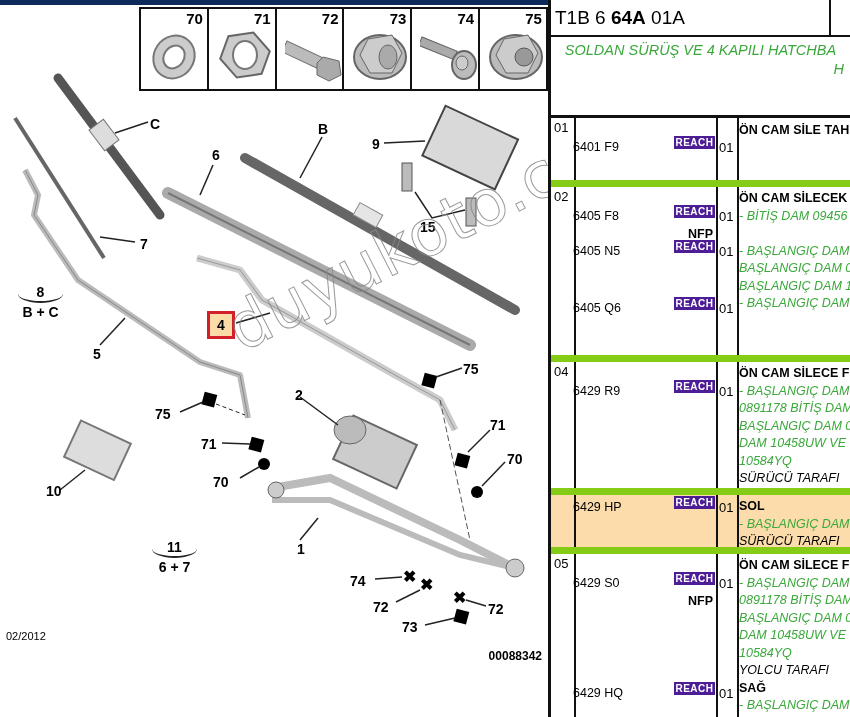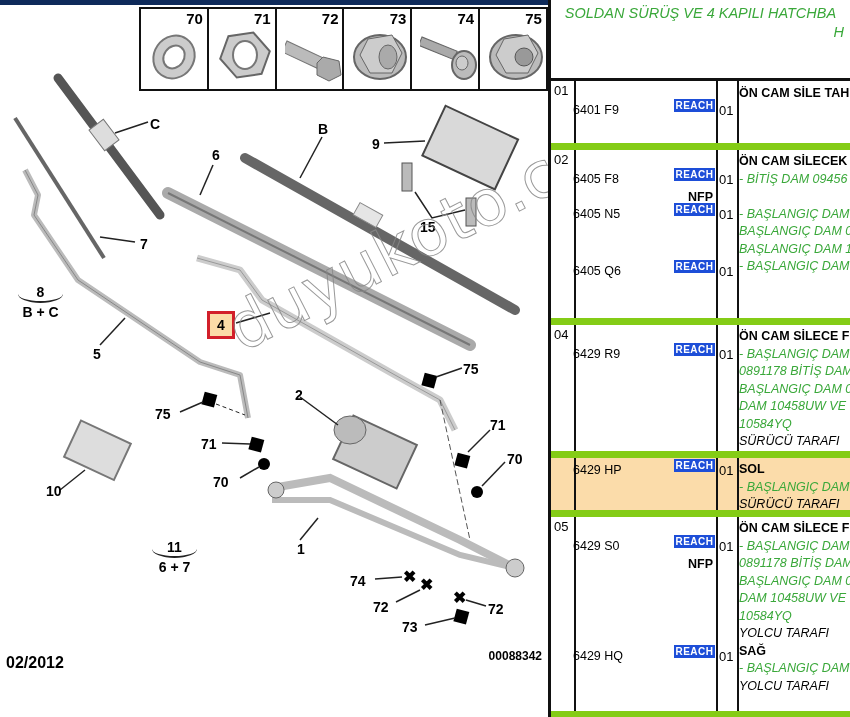--- a/index.html
+++ b/index.html
@@ -9,34 +9,34 @@
   .hw-strip{position:absolute;left:139px;top:7px;width:405px;height:80px;border:2px solid #111;display:flex;background:#fff;}
   .hw-cell{flex:1;border-right:2px solid #111;position:relative;}
   .hw-cell:last-child{border-right:none;}
   .hw-num{position:absolute;right:4px;top:1px;font-weight:bold;font-size:15px;}
   .hw-cell svg{position:absolute;left:8px;top:18px;}
   .lbl{position:absolute;font-weight:bold;font-size:14px;line-height:1;}
   .brace{position:absolute;font-weight:bold;font-size:14px;text-align:center;line-height:1;}
   .brace .top{display:block;border-bottom:2px solid #222;padding-bottom:2px;border-radius:0 0 50% 50%;}
   .brace .bot{display:block;padding-top:2px;}
   .callout4{position:absolute;left:207px;top:311px;width:28px;height:28px;background:#fbdca8;border:3px solid #d2202a;box-sizing:border-box;text-align:center;font-weight:bold;font-size:14px;line-height:22px;}
-  .footer-date{position:absolute;left:6px;top:654px;font-weight:bold;font-size:16px;}
+  .footer-date{position:absolute;left:6px;top:630px;font-weight:normal;font-size:11px;}
   .footer-id{position:absolute;right:6px;top:649px;font-weight:bold;font-size:12px;}
   .watermark{position:absolute;left:215px;top:300px;font-family:"DejaVu Sans",sans-serif;font-size:64px;color:transparent;-webkit-text-stroke:1px #888;transform:rotate(-27deg);transform-origin:left top;letter-spacing:1px;white-space:nowrap;opacity:.85;}
 
   #parts{position:absolute;left:548px;top:0;width:302px;height:717px;border-left:3px solid #111;box-sizing:border-box;background:#fff;overflow:hidden;}
   .ref-head{height:35px;border-bottom:2px solid #111;display:flex;align-items:center;padding-left:4px;font-size:19px;position:relative;}
   .ref-head .sep{position:absolute;left:278px;top:0;height:35px;border-left:2px solid #111;}
   .cond{height:74px;border-bottom:3px solid #111;text-align:center;color:#3aa83a;font-style:italic;font-size:14.5px;line-height:19px;padding-top:4px;white-space:nowrap;overflow:hidden;}
   .cond div:last-child{text-align:right;padding-right:6px;}
   .row{position:relative;border-bottom:7px solid #84cc16;}
   .row .c-num{position:absolute;left:0;top:0;bottom:0;width:20px;border-right:2px solid #111;font-size:13px;padding:2px 0 0 3px;}
   .row .c-qcol{position:absolute;left:165px;top:0;bottom:0;width:19px;border-left:2px solid #111;border-right:2px solid #111;}
   .pn{position:absolute;left:22px;font-weight:normal;font-size:12.5px;}
-  .reach{position:absolute;left:123px;width:41px;height:13px;background:#1d4ed8;color:#fff;font-size:10px;font-weight:bold;letter-spacing:.5px;text-align:center;line-height:13px;}
+  .reach{position:absolute;left:123px;width:41px;height:13px;background:#4c1d95;color:#fff;font-size:10px;font-weight:bold;letter-spacing:.5px;text-align:center;line-height:13px;}
   .qty{position:absolute;left:168px;font-size:13px;}
   .nfp{position:absolute;left:137px;font-weight:bold;font-size:12.5px;}
   .desc{position:absolute;left:188px;width:120px;font-size:12.5px;line-height:17.5px;white-space:nowrap;}
   .desc .h{font-weight:bold;}
   .desc .g{color:#3aa83a;font-style:italic;}
   .desc .k{font-style:italic;}
   .hl{background:#fbdcaa;}
 </style>
 </head>
 <body>
@@ -215,20 +215,26 @@
     <span class="top">11</span>
     <span class="bot">6 + 7</span>
   </div>
 
   <div class="watermark">duyukoto.com</div>
   <span class="footer-date">02/2012</span>
   <span class="footer-id">00088342</span>
 </div>
 
 <div id="parts">
+  <div class="ref-head">
+    <span style="white-space:pre">T1B 6 </span>
+      <b>64A</b>
+      <span style="white-space:pre"> 01A</span>
+    <span class="sep"></span>
+  </div>
   <div class="cond">
     <div>SOLDAN SÜRÜŞ VE 4 KAPILI HATCHBA</div>
     <div>H</div>
   </div>
   <div id="rows">
       <div class="row" style="height: 62px;">
         <div class="c-num">01</div>
         <div class="c-qcol"></div>
         <span class="pn" style="top: 22px;">6401 F9</span>
         <span class="reach" style="top: 18px;">REACH</span>

